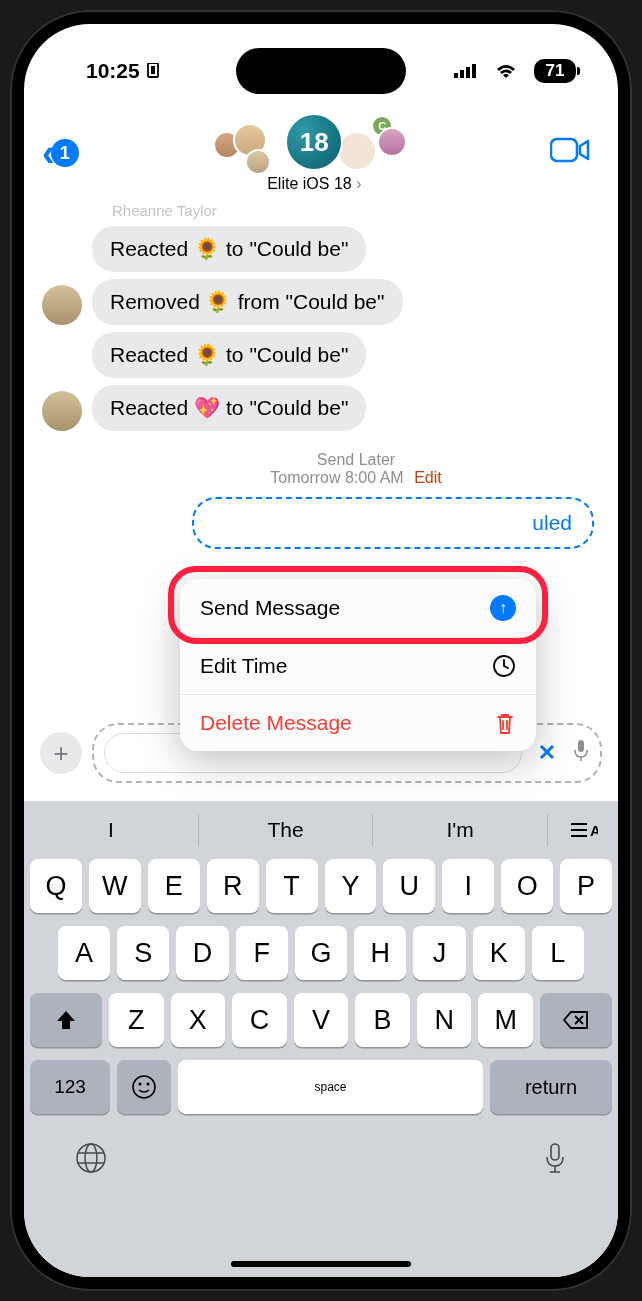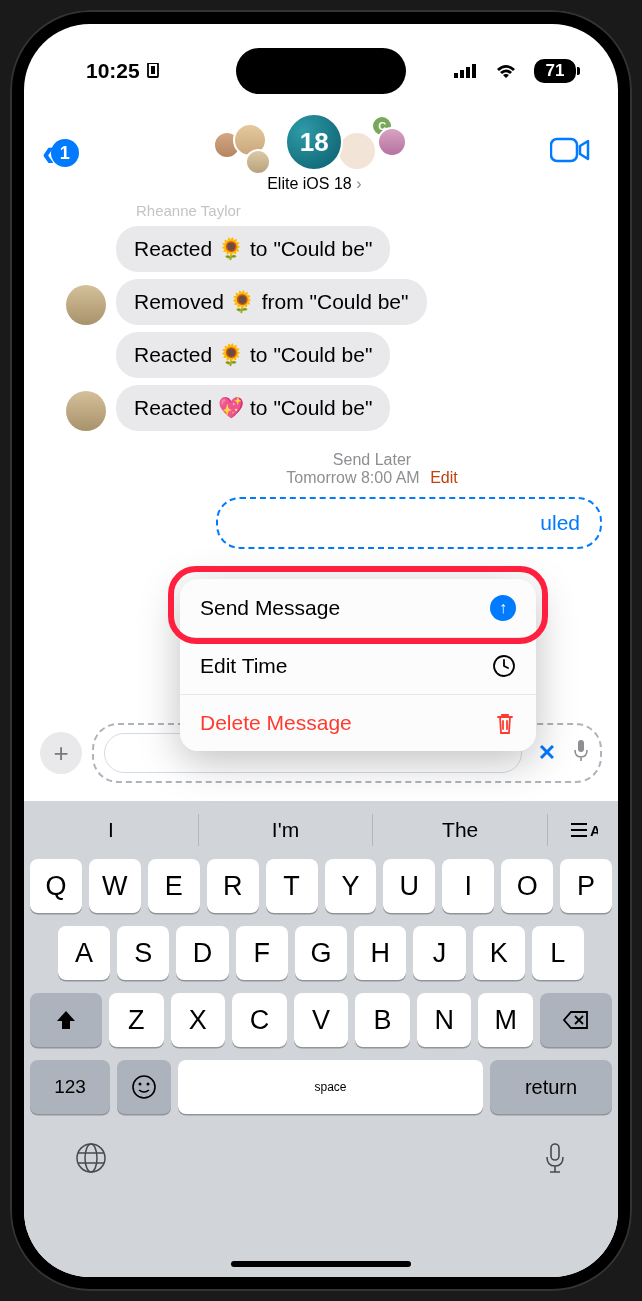--- a/index.html
+++ b/index.html
@@ -136,23 +136,22 @@
   font-size: 16px;
   color: #000;
   font-weight: 400;
 }
 .group-name .chev { color: #888; }
 .facetime-btn {
   color: #007aff;
   font-size: 28px;
 }
 .messages {
-  padding: 8px 0 0 18px;
+  padding: 8px 8px 0 18px;
   overflow: hidden;
-  margin-left: 24px;
 }
 .sender-name {
   font-size: 15px;
   color: #888;
   margin-left: 70px;
   opacity: 0.5;
 }
 .msg-row {
   display: flex;
   align-items: flex-end;
@@ -461,22 +460,22 @@
               <rect x="6" y="2" width="6" height="12" rx="3" fill="#8e8e93"></rect>
               <path d="M3 12 Q3 19 9 19 Q15 19 15 12 M9 19 V23" stroke="#8e8e93" stroke-width="1.6" fill="none"></path>
             </svg>
         </div>
       </div>
     </div>
 
     <div class="keyboard">
       <div class="predictive">
         <div class="pred-item">I</div>
+        <div class="pred-item">The</div>
         <div class="pred-item">I'm</div>
-        <div class="pred-item">The</div>
         <div class="pred-item">
           <svg width="30" height="22">
               <path d="M3 5 H19 M3 11 H19 M3 17 H19" stroke="#000" stroke-width="2"></path>
               <text x="22" y="17" font-size="15" font-weight="600">A</text>
             </svg>
         </div>
       </div>
       <div class="key-rows">
         <div class="key-row">
           <div class="key">Q</div>

